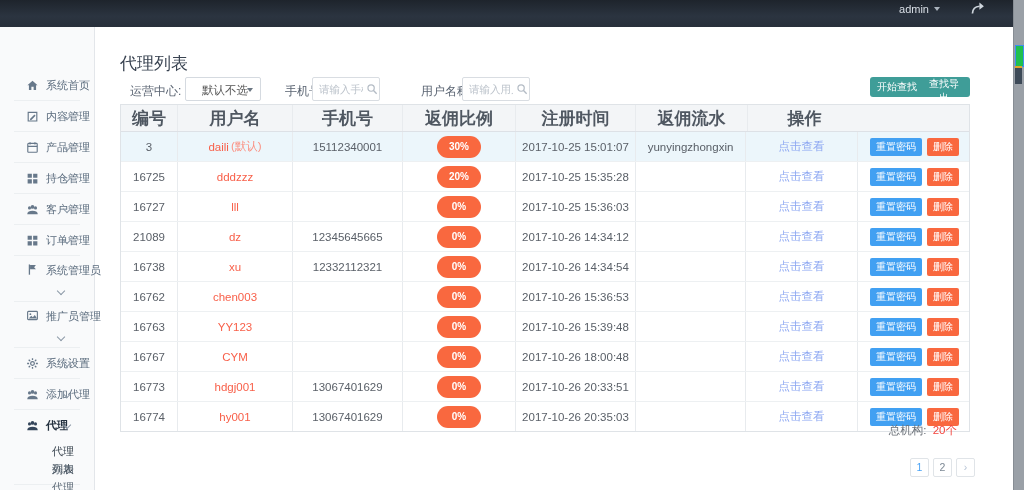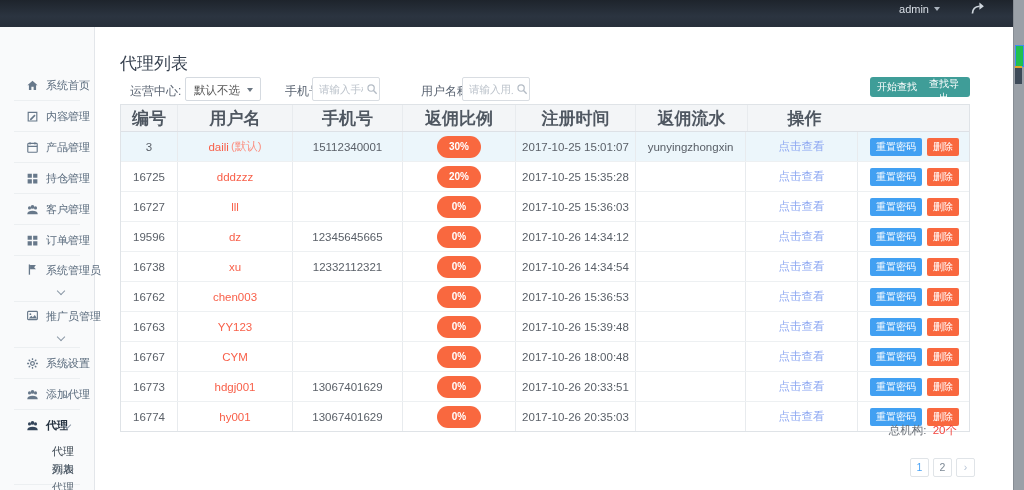--- a/index.html
+++ b/index.html
@@ -37,21 +37,21 @@
   .side-subitem{height:18px;line-height:18px;padding-left:38px;font-size:11px;color:#5d6a77;cursor:pointer;}
   .side-subitem.sub-active{color:#39444f;}
   
   .page-title{position:absolute;left:120px;top:52px;font-size:17px;color:#384250;}
   .filter-bar{position:absolute;left:120px;top:76px;width:850px;height:28px;font-size:12px;color:#5a6472;}
   .f-label{position:absolute;top:7px;}
   .lbl-center{left:10px;}
   .lbl-phone{left:165px;}
   .lbl-name{left:301px;}
   .f-select{position:absolute;left:65px;top:1px;width:76px;height:24px;border:1px solid #d5dae0;background:#fff;border-radius:2px;
-    font-size:11.5px;color:#555;line-height:24px;padding-left:8px;cursor:pointer;box-sizing:border-box;}
+    font-size:11.5px;color:#555;line-height:24px;padding-left:16px;cursor:pointer;box-sizing:border-box;}
   .sel-caret{position:absolute;right:7px;top:10px;width:0;height:0;border-left:3.5px solid transparent;border-right:3.5px solid transparent;border-top:4px solid #6b7682;}
   .f-input{position:absolute;top:1px;height:24px;width:68px;border:1px solid #d9dde2;border-radius:2px;box-sizing:border-box;
     font-size:10.5px;color:#555;padding:0 16px 0 6px;font-family:"Liberation Sans",sans-serif;background:#fff;}
   .f-input::placeholder{color:#bcc3cb;}
   .inp-phone{left:192px;}
   .inp-name{left:342px;}
   .mag{position:absolute;top:7px;width:12px;height:12px;color:#b4bcc5;pointer-events:none;}
   .mag svg{width:12px;height:12px;display:block;}
   .mag-phone{left:246px;}
   .mag-name{left:396px;}
@@ -381,21 +381,21 @@
         <div class="t-cell c5"></div>
         <div class="t-cell c6">
           <span class="flow-link">点击查看</span>
         </div>
         <div class="t-cell c7">
           <button class="op-btn op-reset">重置密码</button>
           <button class="op-btn op-del">删除</button>
         </div>
       </div>
       <div class="t-row">
-        <div class="t-cell c0">19596</div>
+        <div class="t-cell c0">21089</div>
         <div class="t-cell c1 uname">
           <span>dz</span>
         </div>
         <div class="t-cell c2">12345645665</div>
         <div class="t-cell c3">
           <span class="ratio-badge">0%</span>
         </div>
         <div class="t-cell c4">2017-10-26 14:34:12</div>
         <div class="t-cell c5"></div>
         <div class="t-cell c6">

